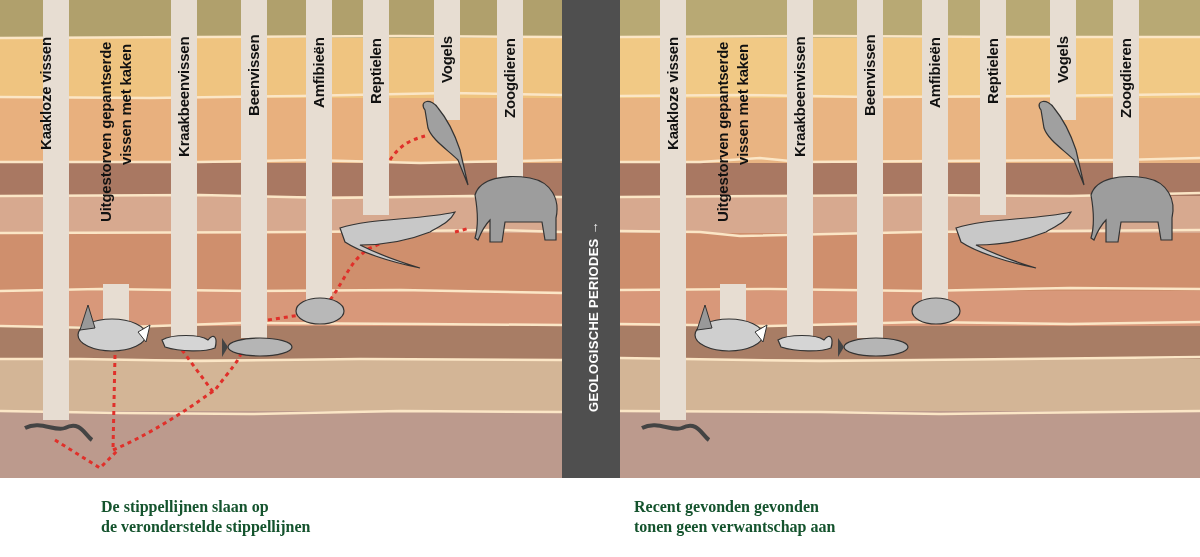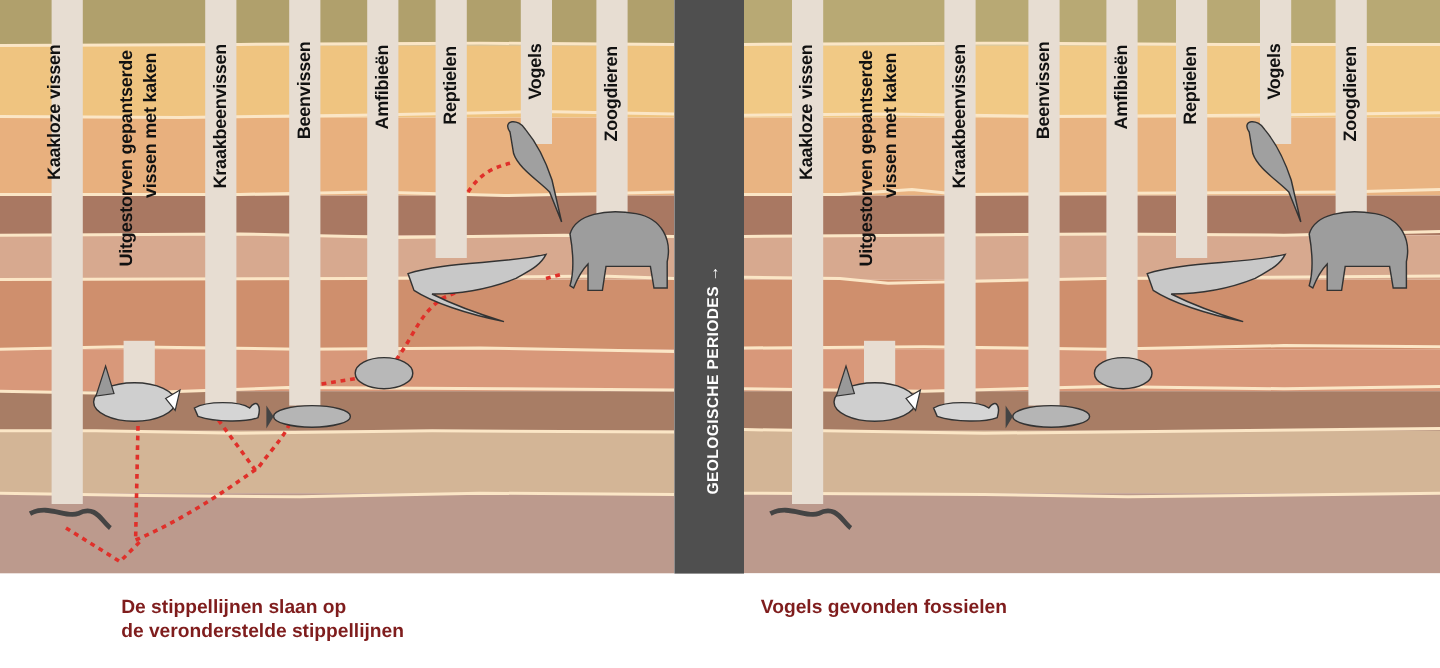--- a/index.html
+++ b/index.html
@@ -11,21 +11,21 @@
     font-family:"Liberation Sans", sans-serif; font-size:15px; line-height:16px;
     transform-origin: left top; transform: rotate(-90deg);
     letter-spacing:-0.2px;
   }
   .divider { position:absolute; left:562px; top:0; width:58px; height:478px; background:#4f4f4f; }
   .divider-label {
     position:absolute; left:586px; top:412px; white-space:nowrap; color:#ffffff;
     font-weight:bold; font-size:13px; letter-spacing:0.3px;
     transform-origin:left top; transform:rotate(-90deg);
   }
-  .caption { position:absolute; top:497px; font-size:16px; line-height:20px; color:#7f1d1d; font-weight:bold; font-family:Liberation Sans, sans-serif; }
+  .caption { position:absolute; top:497px; font-size:16px; line-height:20px; color:#14532d; font-weight:bold; font-family:Liberation Serif, serif; }
 </style>
 </head>
 <body>
 
 <div class="panel" style="left:0;width:562px;">
   <svg width="562" height="478">
     <rect x="0" y="0" width="562" height="38" fill="#b0a06c"></rect>
     <rect x="0" y="38" width="562" height="60" fill="#efc480"></rect>
     <rect x="0" y="98" width="562" height="65" fill="#e8b07e"></rect>
     <rect x="0" y="163" width="562" height="33" fill="#a97862"></rect>
@@ -181,14 +181,15 @@
   <span class="col-label" style="left:365px;top:104px;">Reptielen</span>
   <span class="col-label" style="left:435px;top:83px;">Vogels</span>
   <span class="col-label" style="left:498px;top:118px;">Zoogdieren</span>
 </div>
 
 <div class="caption" style="left:101px;">
   <div>De stippellijnen slaan op</div>
   <div>de veronderstelde stippellijnen</div>
 </div>
 <div class="caption" style="left:634px;">
-  <div>Vogels gevonden fossielen</div>
+  <div>Recent gevonden gevonden</div>
+  <div>tonen geen verwantschap aan</div>
 </div>
 
 </body></html>

